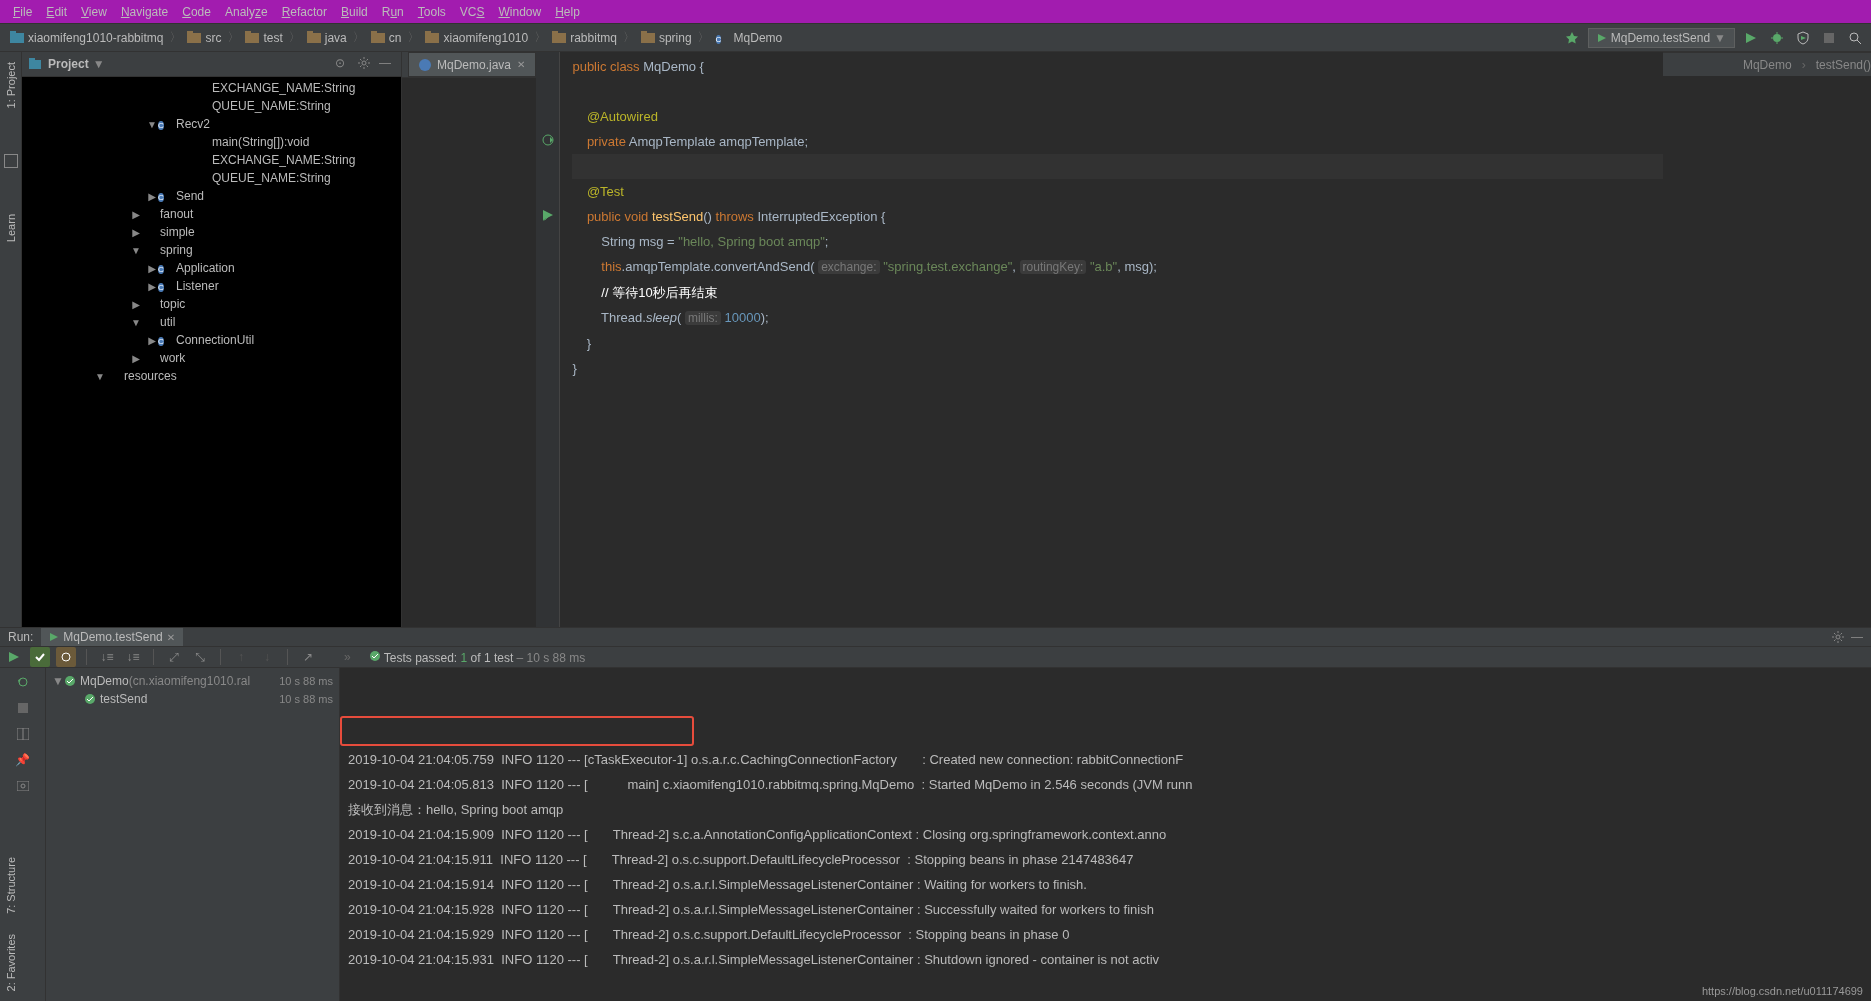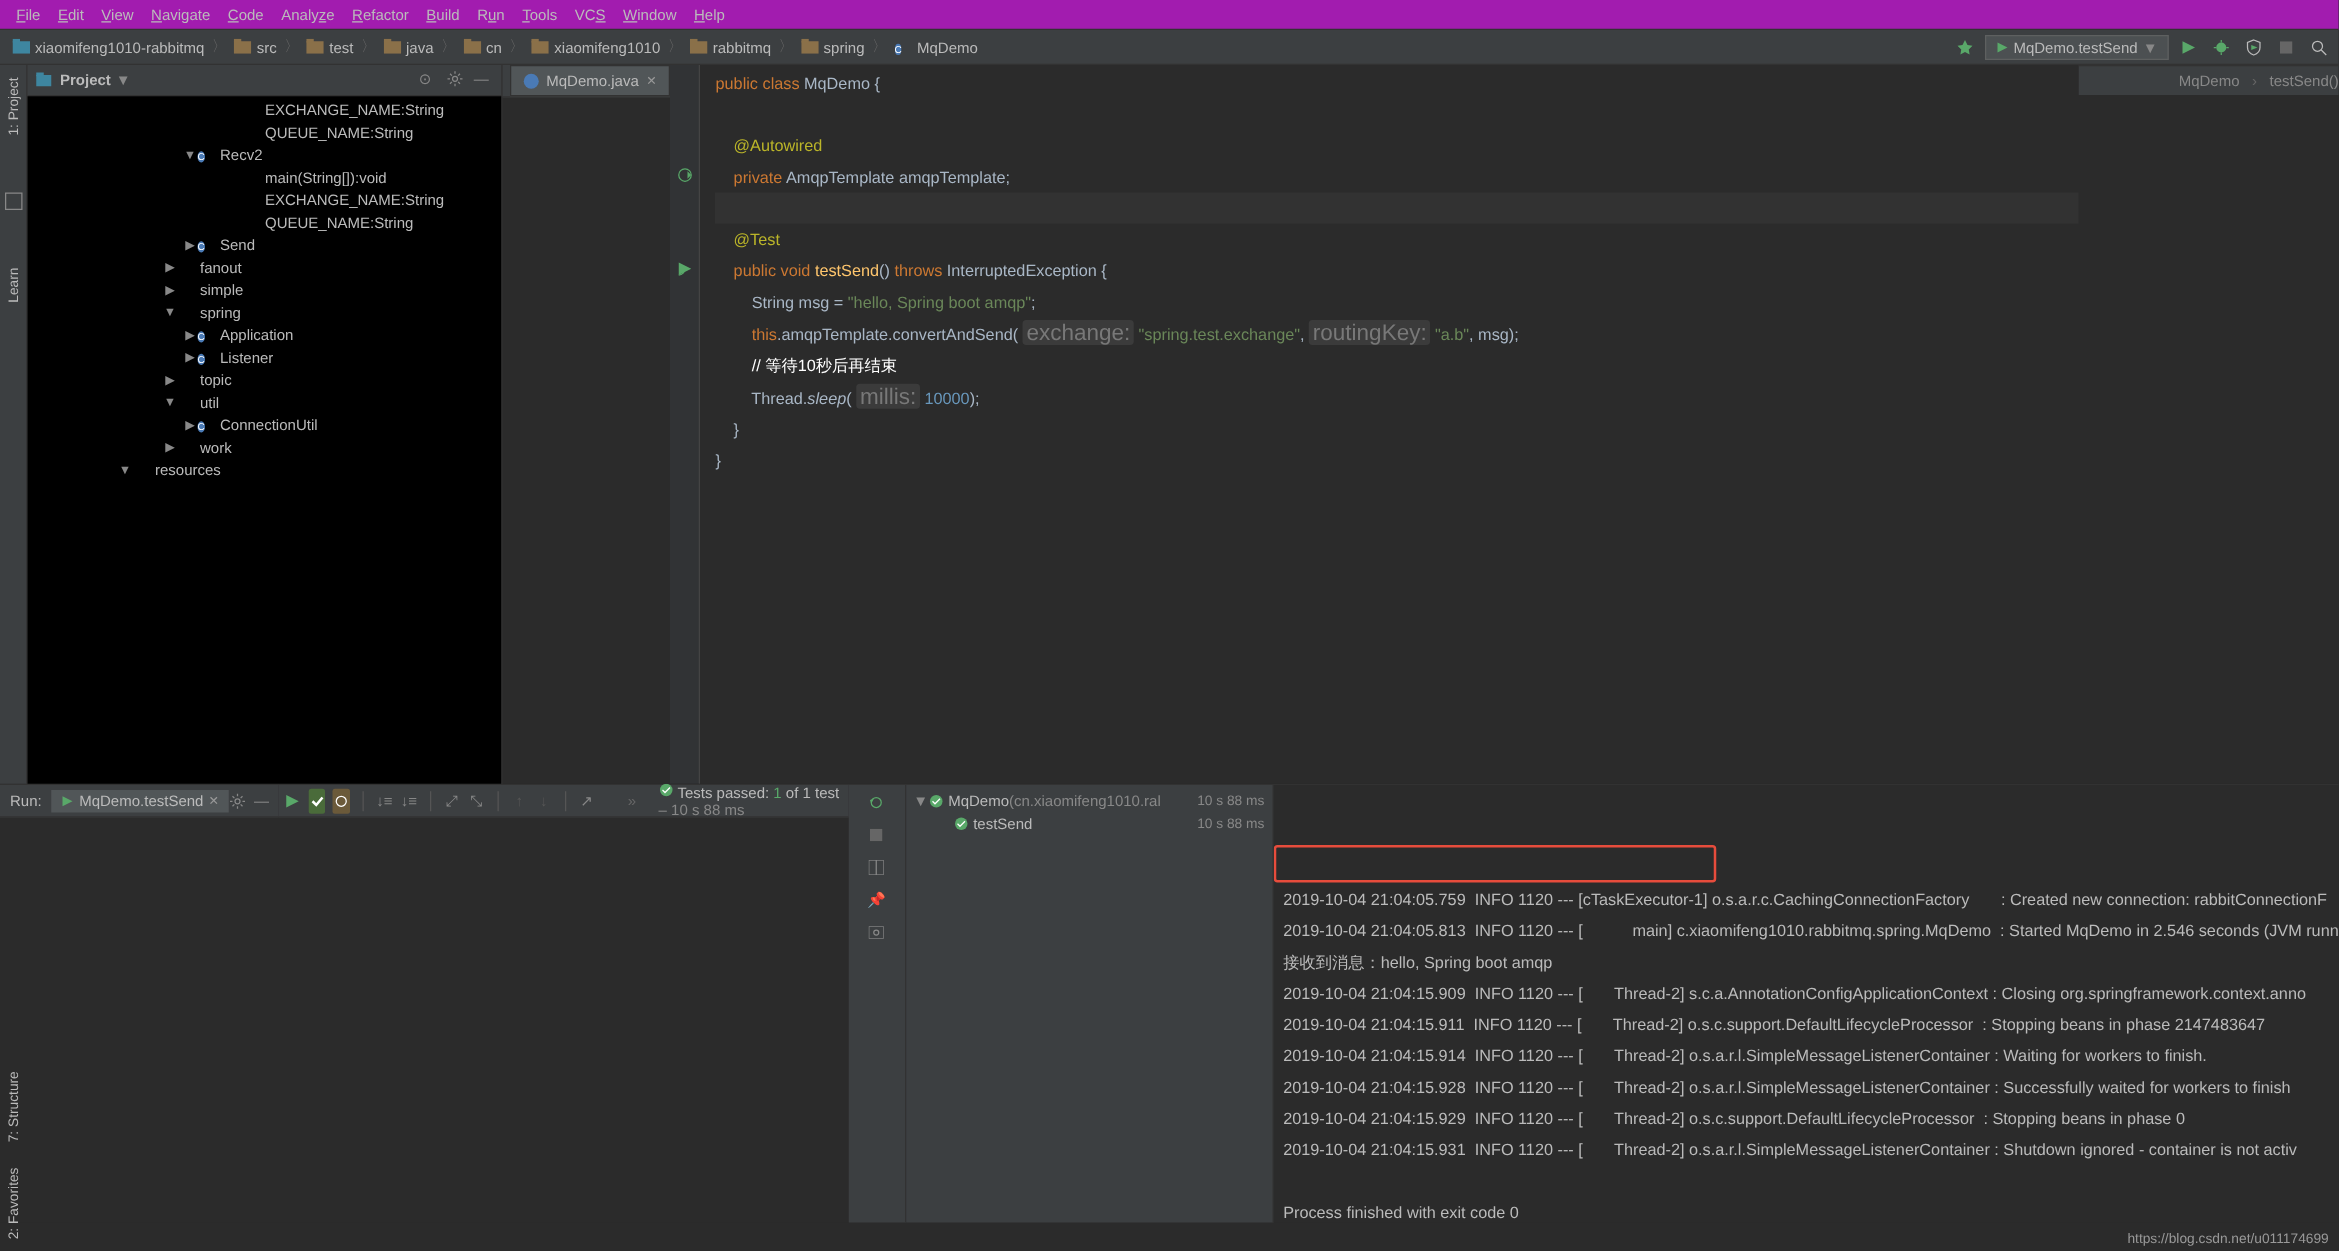--- a/index.html
+++ b/index.html
@@ -34,26 +34,26 @@
 .codearea{flex:1;display:flex;font-family:"JetBrains Mono",Consolas,monospace;font-size:13px;overflow:hidden}
 .gutter{width:48px;background:#313335;color:#606366;text-align:right;padding:2px 8px 2px 0;line-height:25px;border-right:1px solid #323232}
 .gutter2{width:24px;background:#313335;border-right:1px solid #444;display:flex;flex-direction:column}
 .gutter2 .gicon{height:25px;display:flex;align-items:center;justify-content:center}
 .code{flex:1;padding:2px 0 2px 12px;line-height:25px;color:#a9b7c6;white-space:pre}
 .code .kw{color:#cc7832}
 .code .ann{color:#bbb529}
 .code .str{color:#6a8759}
 .code .num{color:#6897bb}
 .code .com{color:#ffffff}
-.code .hint{color:#787878;background:#3b3b3b;padding:0 3px;border-radius:3px;font-size:18px}
+.code .hint{color:#787878;background:#3b3b3b;padding:0 3px;border-radius:3px;font-size:12px}
 .code .method{color:#ffc66d}
 .code .it{font-style:italic}
 .code .curline{background:#323232}
 .breadcrumb2{height:24px;background:#3c3f41;border-top:1px solid #323232;display:flex;align-items:center;padding-left:80px;color:#888;gap:10px}
-.bottom{height:351px;background:#2b2b2b;border-top:1px solid #323232;display:flex;flex-direction:row}
+.bottom{height:351px;background:#2b2b2b;border-top:1px solid #323232;display:flex;flex-direction:column}
 .runheader{display:flex;align-items:center;background:#3c3f41;height:26px;padding:0 8px;border-bottom:1px solid #323232}
 .runheader .rtab{background:#515658;padding:2px 8px;display:flex;align-items:center;gap:4px}
 .runheader .gear{margin-left:auto}
 .runtoolbar{display:flex;align-items:center;background:#3c3f41;height:26px;padding:0 4px;border-bottom:1px solid #323232;gap:6px}
 .runtoolbar .tb{width:20px;height:20px;display:flex;align-items:center;justify-content:center;color:#888}
 .runtoolbar .sep2{width:1px;height:16px;background:#555;margin:0 4px}
 .runtoolbar .teststat{color:#bbb;margin-left:12px}
 .runtoolbar .teststat .pass{color:#59a869}
 .runbody{flex:1;display:flex}
 .runleft{width:46px;background:#3c3f41;display:flex;flex-direction:column;align-items:center;gap:6px;padding-top:4px;border-right:1px solid #323232}

